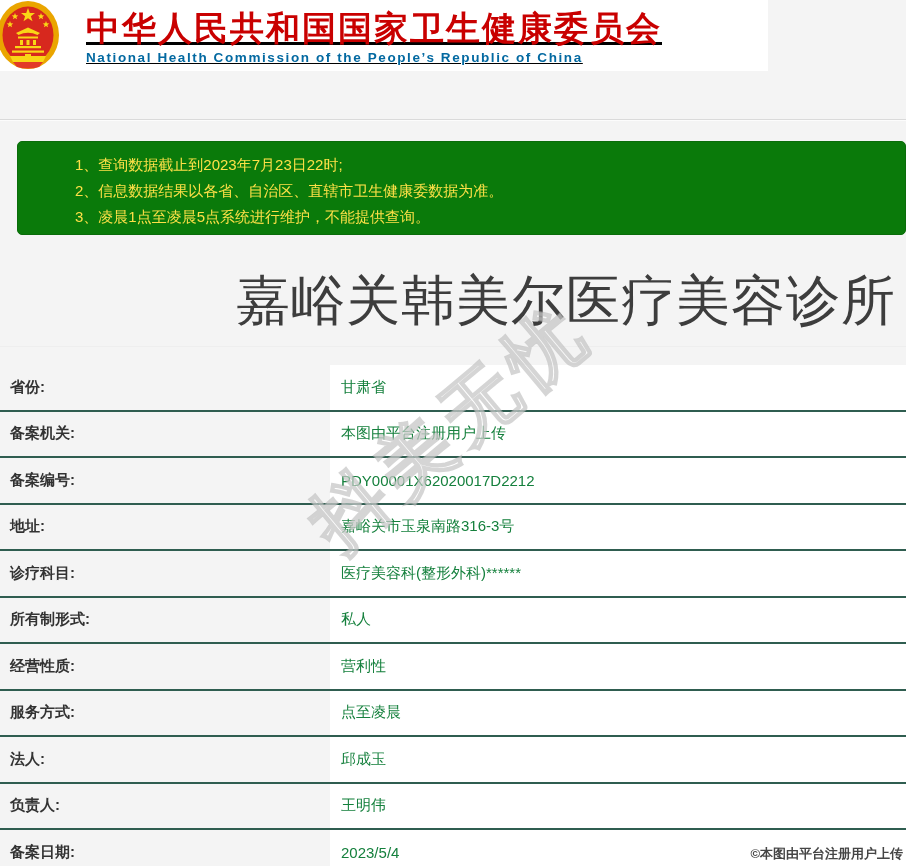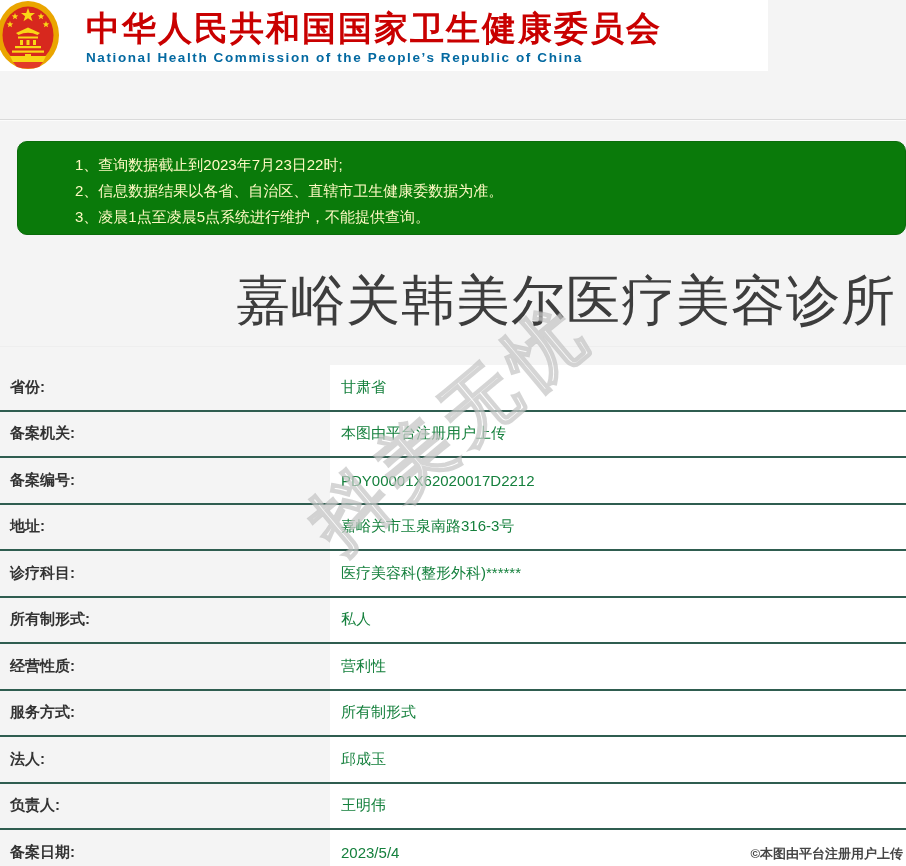--- a/index.html
+++ b/index.html
@@ -2,30 +2,30 @@
 <html><head>
 <meta charset="utf-8">
 <style>
   html,body{margin:0;padding:0;}
   body{font-family:"Liberation Sans","DejaVu Sans",sans-serif;background:#fff;}
   #screen{position:relative;width:906px;height:866px;overflow:hidden;background:#f4f4f4;}
 
   
   .site-header{position:absolute;top:0;left:0;width:768px;height:71px;background:#ffffff;}
   .emblem{position:absolute;left:-3px;top:0px;}
-  .header-titles{position:absolute;left:86px;top:8px;}
+  .header-titles{position:absolute;left:86px;top:8px;text-decoration:underline;}
   .header-title-cn{color:#c90000;font-size:34px;font-weight:bold;letter-spacing:2px;line-height:40px;white-space:nowrap;}
   .header-title-en{color:#0369a1;font-size:13.5px;font-weight:bold;letter-spacing:1.6px;line-height:16px;margin-top:2px;white-space:nowrap;}
 
   
   .top-divider{position:absolute;top:119px;left:0;width:906px;height:0;border-top:1px solid #dadada;border-bottom:1px solid #fcfcfc;}
 
   
   .notice-box{position:absolute;top:141px;left:17px;width:889px;height:94px;box-sizing:border-box;
-    background:#0a7a0a;border:1px solid #0a6c0a;border-radius:10px;color:#fef9c3;
+    background:#0a7a0a;border:1px solid #0a6c0a;border-radius:5px;color:#fde047;
     padding:10px 20px 0 57px;font-size:15px;line-height:26px;}
   .notice-line{white-space:nowrap;}
 
   
   .page-title{position:absolute;top:276px;right:10px;font-size:54px;line-height:48px;
     color:#3d3d3d;font-weight:500;letter-spacing:1px;white-space:nowrap;}
 
   .table-top-line{position:absolute;top:346px;left:0;width:906px;border-top:1px solid #eeeeee;}
 
   
@@ -116,21 +116,21 @@
       <div class="row">
         <div class="cell label">所有制形式:</div>
         <div class="cell value">私人</div>
       </div>
       <div class="row">
         <div class="cell label">经营性质:</div>
         <div class="cell value">营利性</div>
       </div>
       <div class="row">
         <div class="cell label">服务方式:</div>
-        <div class="cell value">所有制形式</div>
+        <div class="cell value">点至凌晨</div>
       </div>
       <div class="row">
         <div class="cell label">法人:</div>
         <div class="cell value">邱成玉</div>
       </div>
       <div class="row">
         <div class="cell label">负责人:</div>
         <div class="cell value">王明伟</div>
       </div>
       <div class="row">

